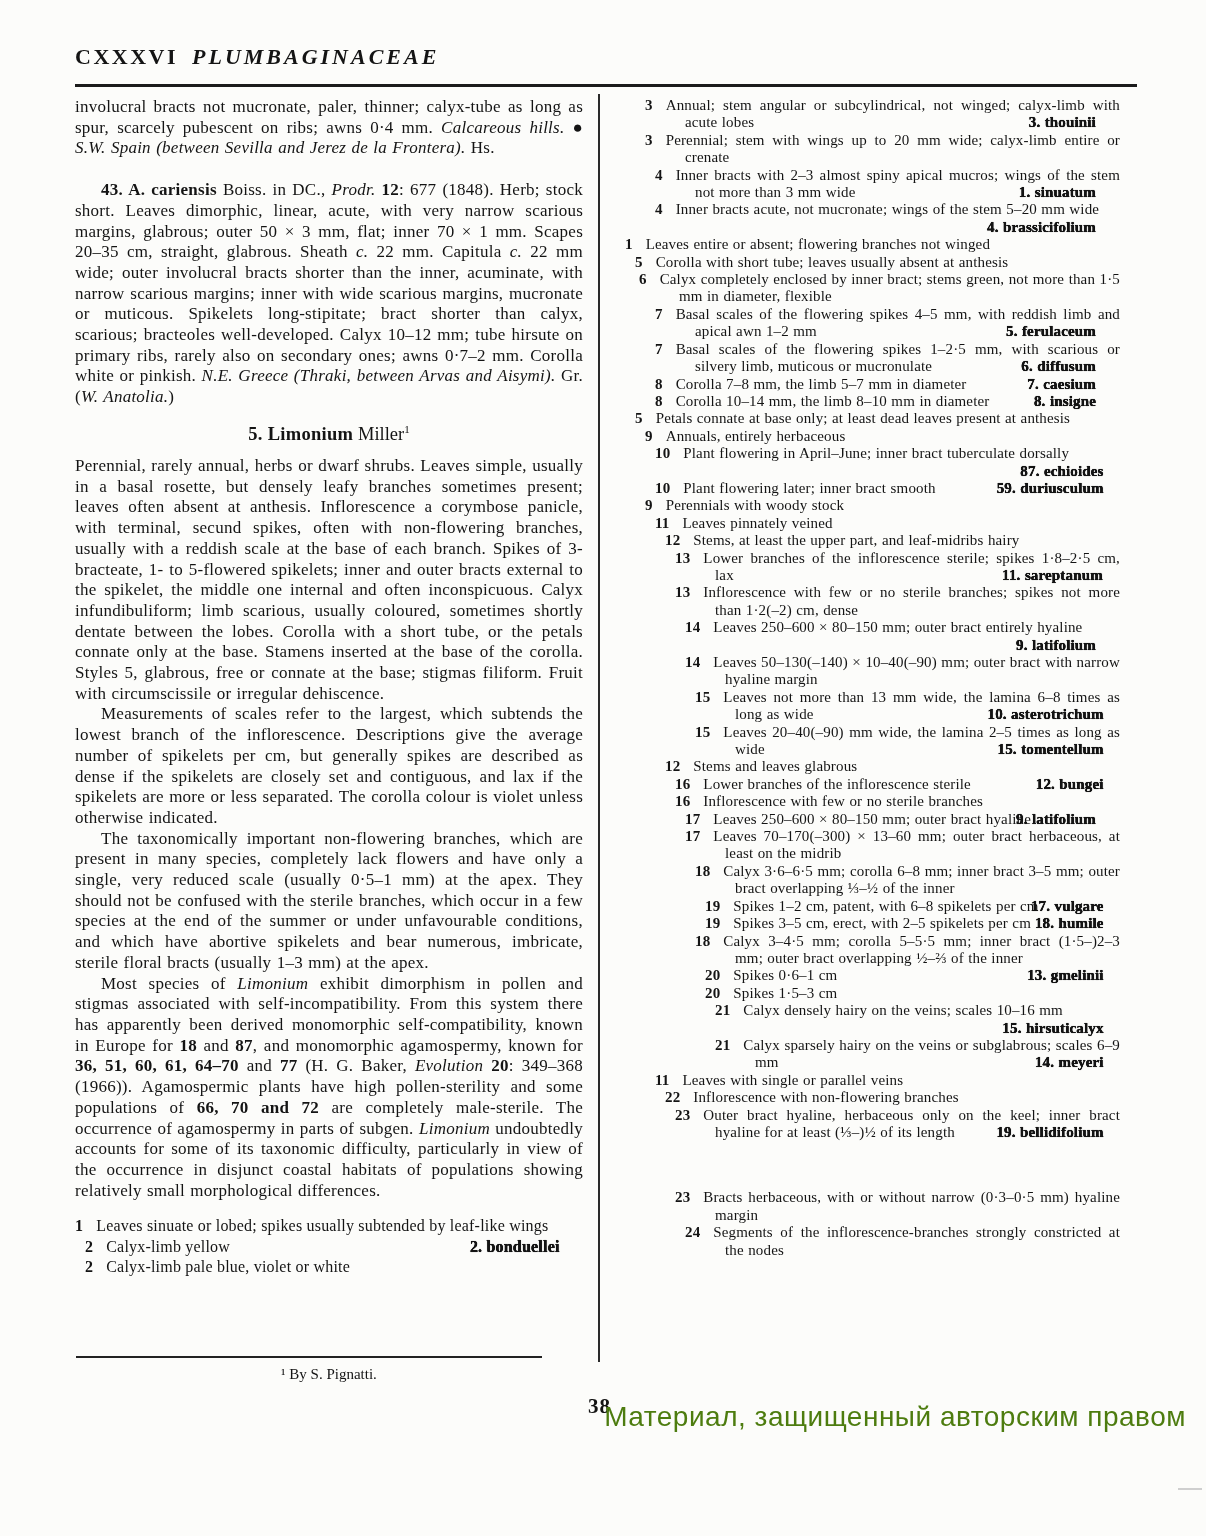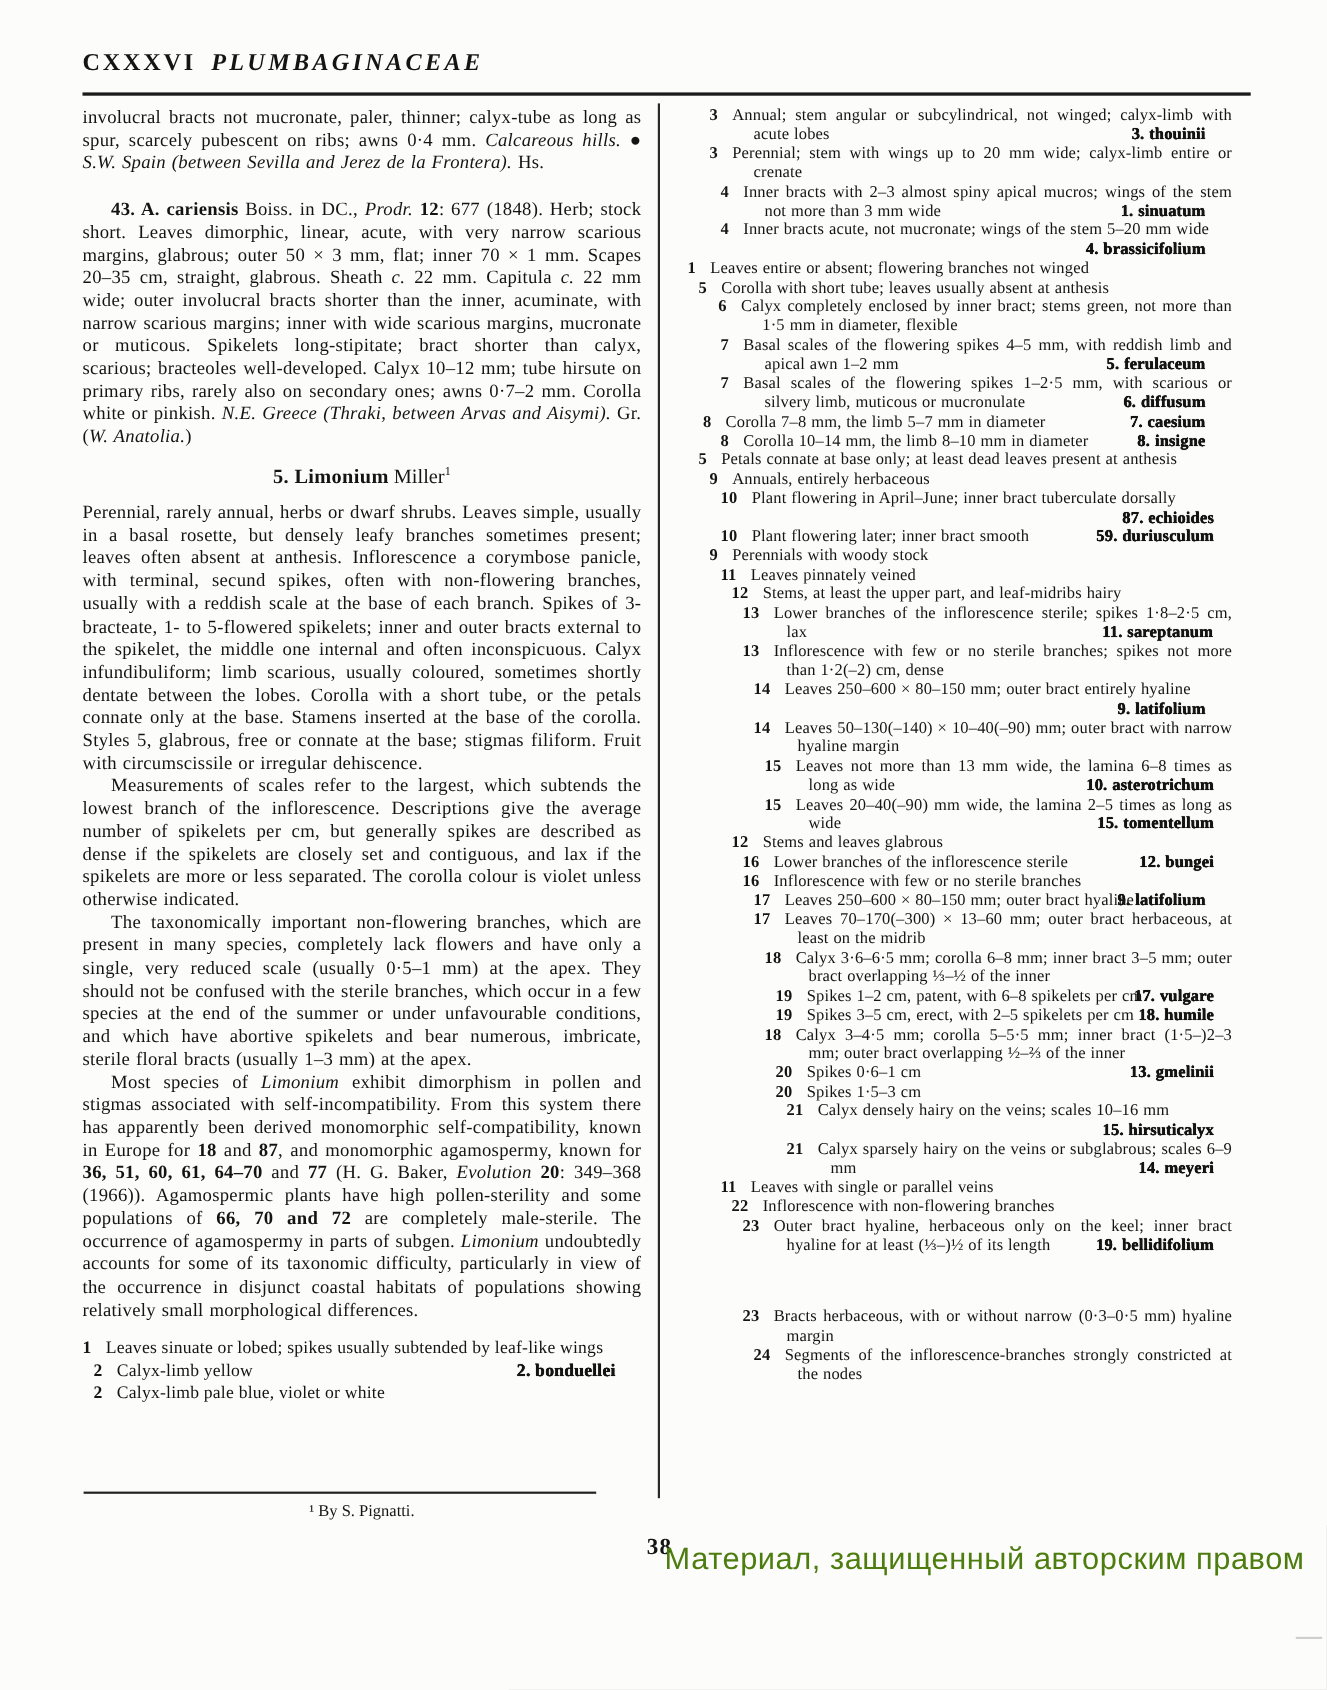--- a/index.html
+++ b/index.html
@@ -85,24 +85,24 @@
       </div>
     </div>
   <div id="right-column">
       <div class="key-block key-right">
         <div class="key-entry" style="margin-left: 20px;"><span class="knum">3</span><span class="ktext">Annual; stem angular or subcylindrical, not winged; calyx-limb with acute lobes</span><span class="taxon">3. thouinii</span></div>
         <div class="key-entry" style="margin-left: 20px;"><span class="knum">3</span><span class="ktext">Perennial; stem with wings up to 20 mm wide; calyx-limb entire or crenate</span></div>
         <div class="key-entry" style="margin-left: 30px;"><span class="knum">4</span><span class="ktext">Inner bracts with 2–3 almost spiny apical mucros; wings of the stem not more than 3 mm wide</span><span class="taxon">1. sinuatum</span></div>
         <div class="key-entry" style="margin-left: 30px;"><span class="knum">4</span><span class="ktext">Inner bracts acute, not mucronate; wings of the stem 5–20 mm wide</span><span class="taxon">4. brassicifolium</span></div>
         <div class="key-entry" style="margin-left: 0px;"><span class="knum">1</span><span class="ktext">Leaves entire or absent; flowering branches not winged</span></div>
         <div class="key-entry" style="margin-left: 10px;"><span class="knum">5</span><span class="ktext">Corolla with short tube; leaves usually absent at anthesis</span></div>
-        <div class="key-entry" style="margin-left: 28px;"><span class="knum">6</span><span class="ktext">Calyx completely enclosed by inner bract; stems green, not more than 1·5 mm in diameter, flexible</span></div>
+        <div class="key-entry" style="margin-left: 14px;"><span class="knum">6</span><span class="ktext">Calyx completely enclosed by inner bract; stems green, not more than 1·5 mm in diameter, flexible</span></div>
         <div class="key-entry" style="margin-left: 30px;"><span class="knum">7</span><span class="ktext">Basal scales of the flowering spikes 4–5 mm, with reddish limb and apical awn 1–2 mm</span><span class="taxon">5. ferulaceum</span></div>
         <div class="key-entry" style="margin-left: 30px;"><span class="knum">7</span><span class="ktext">Basal scales of the flowering spikes 1–2·5 mm, with scarious or silvery limb, muticous or mucronulate</span><span class="taxon">6. diffusum</span></div>
-        <div class="key-entry" style="margin-left: 14px;"><span class="knum">8</span><span class="ktext">Corolla 7–8 mm, the limb 5–7 mm in diameter</span><span class="taxon">7. caesium</span></div>
+        <div class="key-entry" style="margin-left: 30px;"><span class="knum">8</span><span class="ktext">Corolla 7–8 mm, the limb 5–7 mm in diameter</span><span class="taxon">7. caesium</span></div>
         <div class="key-entry" style="margin-left: 30px;"><span class="knum">8</span><span class="ktext">Corolla 10–14 mm, the limb 8–10 mm in diameter</span><span class="taxon">8. insigne</span></div>
         <div class="key-entry" style="margin-left: 10px;"><span class="knum">5</span><span class="ktext">Petals connate at base only; at least dead leaves present at anthesis</span></div>
         <div class="key-entry" style="margin-left: 20px;"><span class="knum">9</span><span class="ktext">Annuals, entirely herbaceous</span></div>
         <div class="key-entry" style="margin-left: 30px;"><span class="knum">10</span><span class="ktext">Plant flowering in April–June; inner bract tuberculate dorsally</span><span class="taxon">87. echioides</span></div>
         <div class="key-entry" style="margin-left: 30px;"><span class="knum">10</span><span class="ktext">Plant flowering later; inner bract smooth</span><span class="taxon">59. duriusculum</span></div>
         <div class="key-entry" style="margin-left: 20px;"><span class="knum">9</span><span class="ktext">Perennials with woody stock</span></div>
         <div class="key-entry" style="margin-left: 30px;"><span class="knum">11</span><span class="ktext">Leaves pinnately veined</span></div>
         <div class="key-entry" style="margin-left: 40px;"><span class="knum">12</span><span class="ktext">Stems, at least the upper part, and leaf-midribs hairy</span></div>
         <div class="key-entry" style="margin-left: 50px;"><span class="knum">13</span><span class="ktext">Lower branches of the inflorescence sterile; spikes 1·8–2·5 cm, lax</span><span class="taxon">11. sareptanum</span></div>
         <div class="key-entry" style="margin-left: 50px;"><span class="knum">13</span><span class="ktext">Inflorescence with few or no sterile branches; spikes not more than 1·2(–2) cm, dense</span></div>

